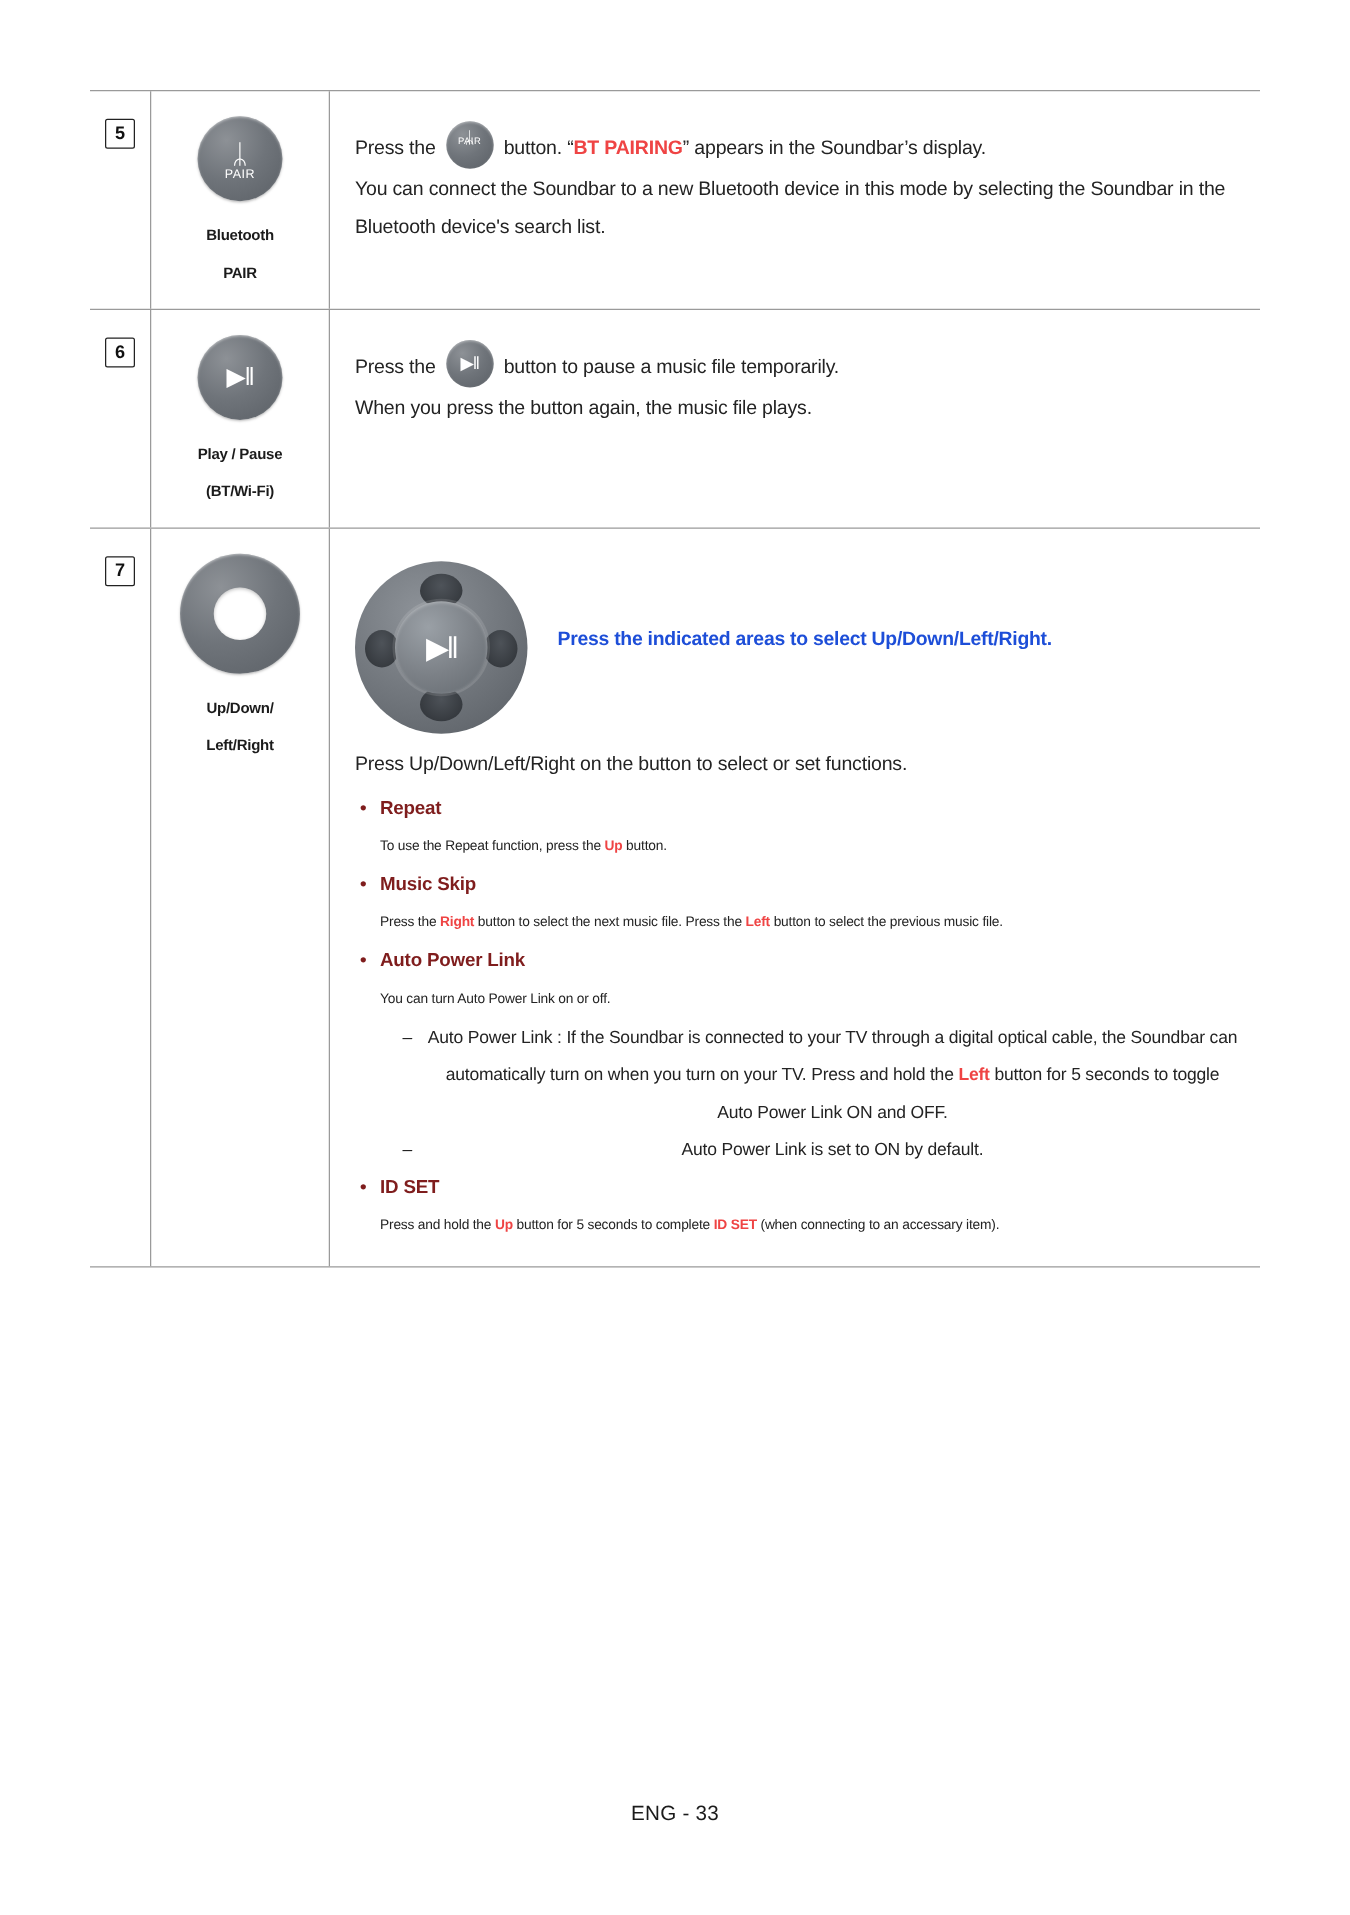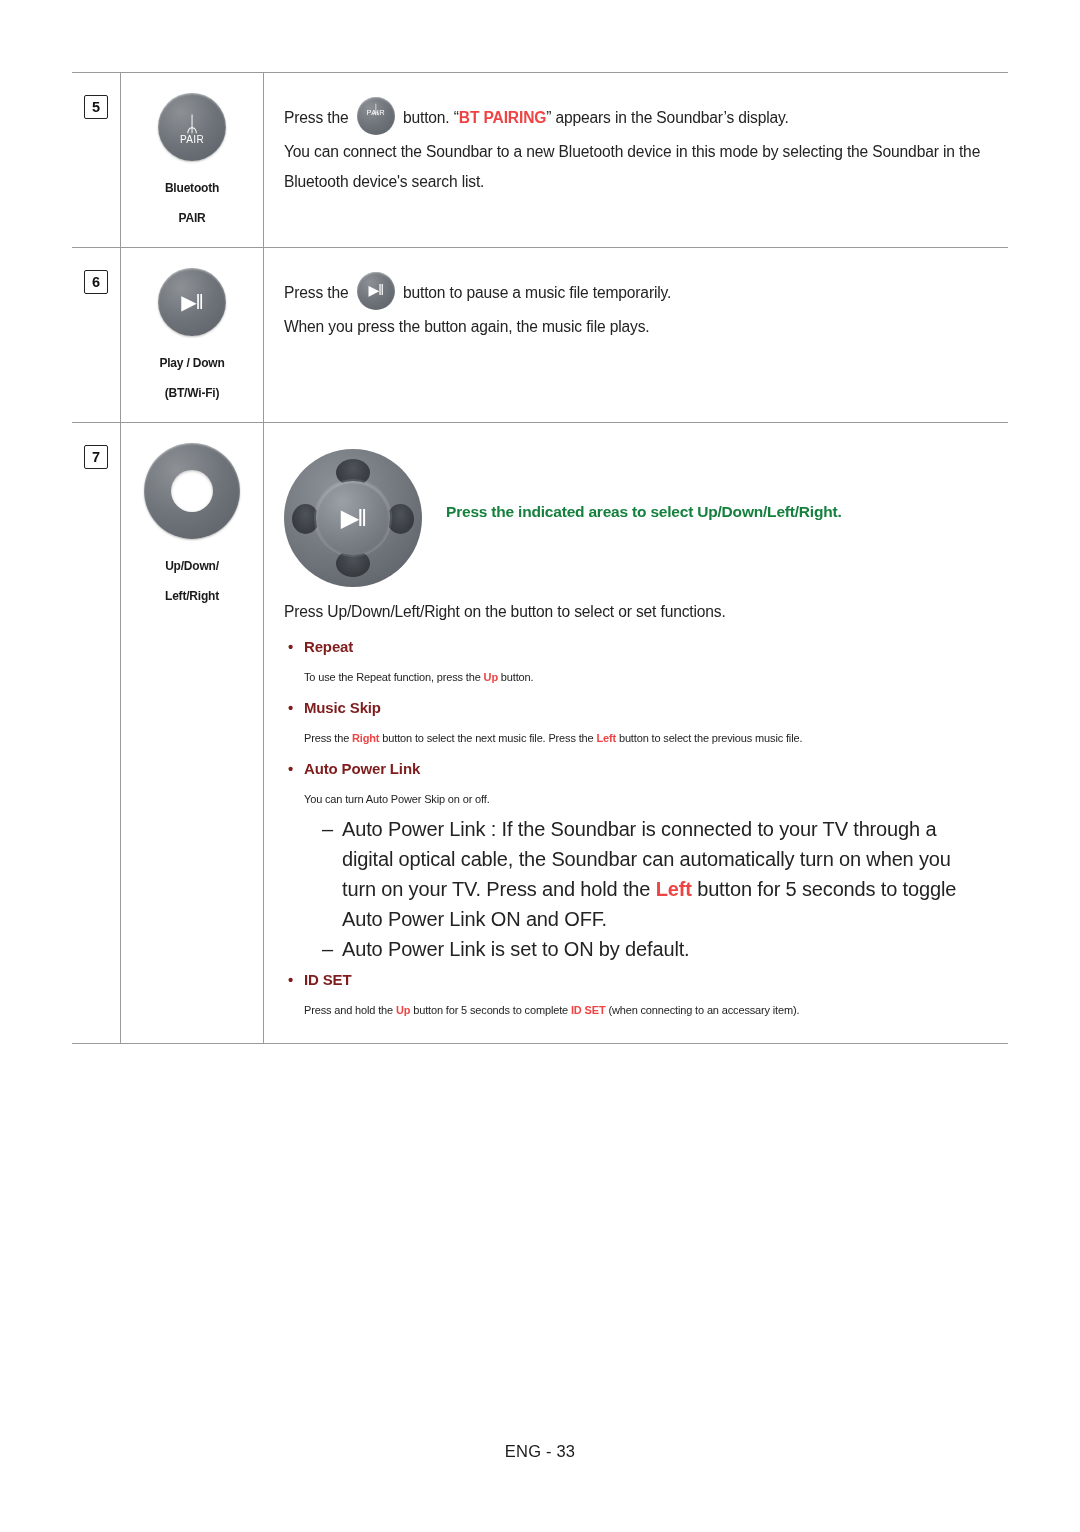--- a/index.html
+++ b/index.html
@@ -201,21 +201,21 @@
   .blob.left  { left: 8px;  top: 55px; width: 27px; height: 30px; }
   .blob.right { right: 8px; top: 55px; width: 27px; height: 30px; }
 
   .dpad-row {
     display: flex;
     align-items: flex-start;
   }
   .dpad-caption {
     font-size: 15.5px;
     font-weight: bold;
-    color: #15803d;
+    color: #1d4ed8;
     padding-top: 58px;
     letter-spacing: -0.2px;
   }
 
   p.body {
     margin: 0 0 2px 0;
     font-size: 15.6px;
     line-height: 30px;
     color: #232323;
     letter-spacing: -0.15px;
@@ -240,24 +240,25 @@
   .sub {
     font-size: 11px;
     line-height: 30px;
     color: #232323;
     padding-left: 20px;
     letter-spacing: -0.15px;
   }
   .dash {
     position: relative;
     padding-left: 58px;
-    font-size: 20px;
+    font-size: 14px;
     line-height: 30px;
     color: #232323;
     letter-spacing: -0.15px;
+    text-align: center;
   }
   .dash::before {
     content: "\2013";
     position: absolute;
     left: 38px;
     top: 0;
   }
   b { font-weight: bold; color: #ef4444; }
 
   .footer {
@@ -307,21 +308,21 @@
     </div>
 
     <div class="row">
       <div class="col-num">
         <div class="num-badge">6</div>
       </div>
       <div class="col-icon">
         <div class="btn-circle">
           <span class="pp-glyph">▶‖</span>
         </div>
-        <div class="icon-label">Play / Down</div>
+        <div class="icon-label">Play / Pause</div>
         <div class="icon-label">(BT/Wi-Fi)</div>
       </div>
       <div class="col-desc desc-top">
         <p class="body">
           <span>Press the</span>
           <span class="inline-btn">
             <span class="pp-glyph">▶‖</span>
           </span>
           <span>button to pause a music file temporarily.</span>
         </p>
@@ -363,21 +364,21 @@
           <div class="sub">
             <span>To use the Repeat function, press the </span><b>Up</b><span> button.</span>
           </div>
 
           <div class="bullet">Music Skip</div>
           <div class="sub">
             <span>Press the </span><b>Right</b><span> button to select the next music file. Press the </span><b>Left</b><span> button to select the previous music file.</span>
           </div>
 
           <div class="bullet">Auto Power Link</div>
-          <div class="sub">You can turn Auto Power Skip on or off.</div>
+          <div class="sub">You can turn Auto Power Link on or off.</div>
           <div class="dash">
             <span>Auto Power Link : If the Soundbar is connected to your TV through a digital optical cable, the Soundbar can automatically turn on when you turn on your TV. Press and hold the </span><b>Left</b><span> button for 5 seconds to toggle Auto Power Link ON and OFF.</span>
           </div>
           <div class="dash">Auto Power Link is set to ON by default.</div>
 
           <div class="bullet">ID SET</div>
           <div class="sub">
             <span>Press and hold the </span><b>Up</b><span> button for 5 seconds to complete </span><b>ID SET</b><span> (when connecting to an accessary item).</span>
           </div>
 

